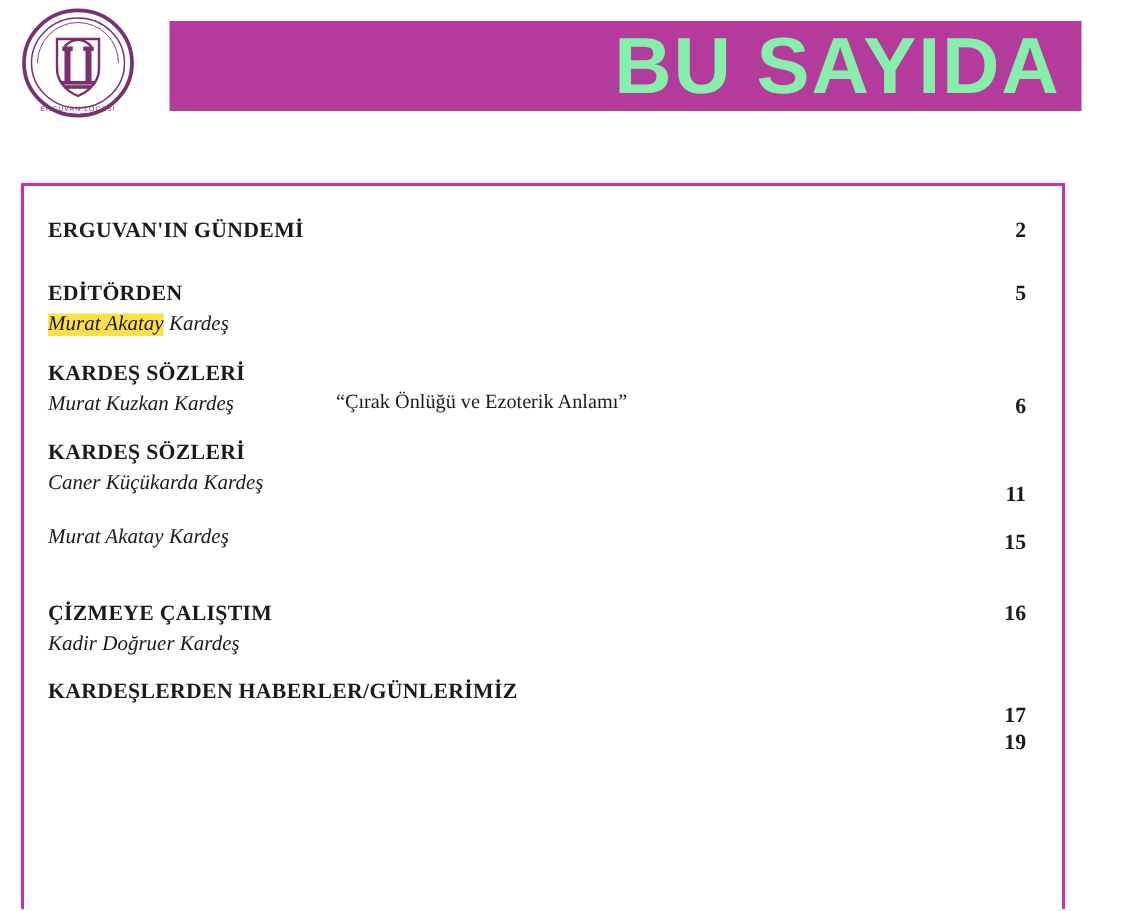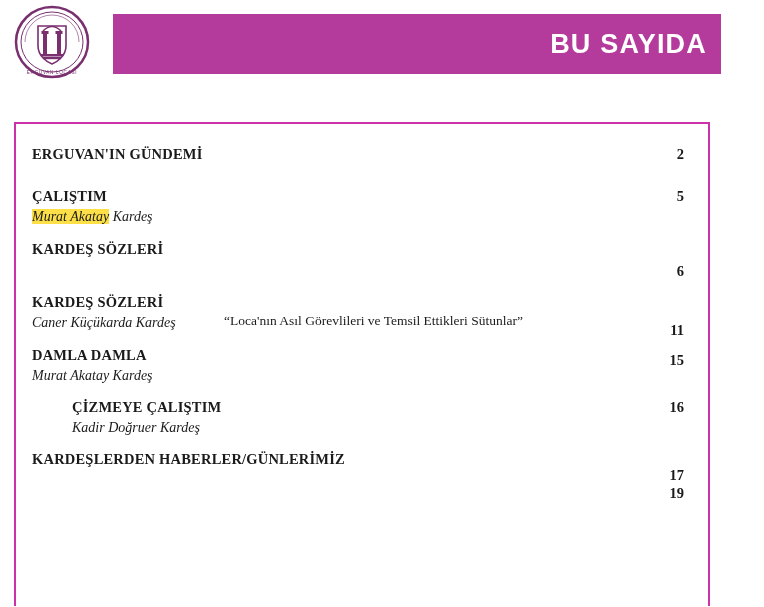--- a/index.html
+++ b/index.html
@@ -39,24 +39,24 @@
     left: 113px;
     top: 14px;
     width: 608px;
     height: 60px;
     background: #b43a9c;
     display: flex;
     align-items: center;
     justify-content: flex-end;
   }
   .title-bar .title-text {
-    color: #ffffff;
+    color: #86efac;
     font-family: "Liberation Sans", sans-serif;
     font-weight: bold;
-    font-size: 27px;
+    font-size: 53px;
     letter-spacing: 1.2px;
     padding-right: 14px;
     line-height: 1;
   }
 
   
   .contents-frame {
     position: absolute;
     left: 14px;
     top: 122px;
@@ -124,21 +124,21 @@
   .highlight {
     background: #fde047;
   }
 
   
   .e0 { margin-top: 0px;  height: 42px; }
   .e1 { height: 53px; }
   .e2 { height: 53px; }
   .e3 { height: 53px; }
   .e4 { height: 52px; }
-  .e5 { height: 52px; margin-left: 40px; }
+  .e5 { height: 52px; }
   .e6 { height: 34px; }
   .e7 { height: 34px; }
 
   .sub-line { margin-top: 2px; }
 </style>
 </head>
 <body>
 
 <div class="header">
 
@@ -174,50 +174,50 @@
 
     <div class="toc-entry e0">
       <div class="entry-row">
         <span class="entry-title">ERGUVAN'IN GÜNDEMİ</span>
       </div>
       <span class="entry-page" style="top:0;">2</span>
     </div>
 
     <div class="toc-entry e1">
       <div class="entry-row">
-        <span class="entry-title">ÇALIŞTIM</span>
+        <span class="entry-title">EDİTÖRDEN</span>
       </div>
       <div class="sub-line">
         <span class="entry-subtitle highlight">Murat Akatay</span><span class="entry-subtitle"> Kardeş</span>
       </div>
       <span class="entry-page" style="top:0;">5</span>
     </div>
 
     <div class="toc-entry e2">
       <div class="entry-row">
         <span class="entry-title">KARDEŞ SÖZLERİ</span>
       </div>
+      <div class="sub-line">
+        <span class="entry-subtitle">Murat Kuzkan Kardeş</span>
+        <span class="entry-quote">“Çırak Önlüğü ve Ezoterik Anlamı”</span>
+      </div>
       <span class="entry-page" style="top:22px;">6</span>
     </div>
 
     <div class="toc-entry e3">
       <div class="entry-row">
         <span class="entry-title">KARDEŞ SÖZLERİ</span>
       </div>
       <div class="sub-line">
         <span class="entry-subtitle">Caner Küçükarda Kardeş</span>
-        <span class="entry-quote">“Loca'nın Asıl Görevlileri ve Temsil Ettikleri Sütunlar”</span>
       </div>
       <span class="entry-page" style="top:28px;">11</span>
     </div>
 
     <div class="toc-entry e4">
-      <div class="entry-row">
-        <span class="entry-title">DAMLA DAMLA</span>
-      </div>
       <div class="sub-line">
         <span class="entry-subtitle">Murat Akatay Kardeş</span>
       </div>
       <span class="entry-page" style="top:5px;">15</span>
     </div>
 
     <div class="toc-entry e5">
       <div class="entry-row">
         <span class="entry-title">ÇİZMEYE ÇALIŞTIM</span>
       </div>

